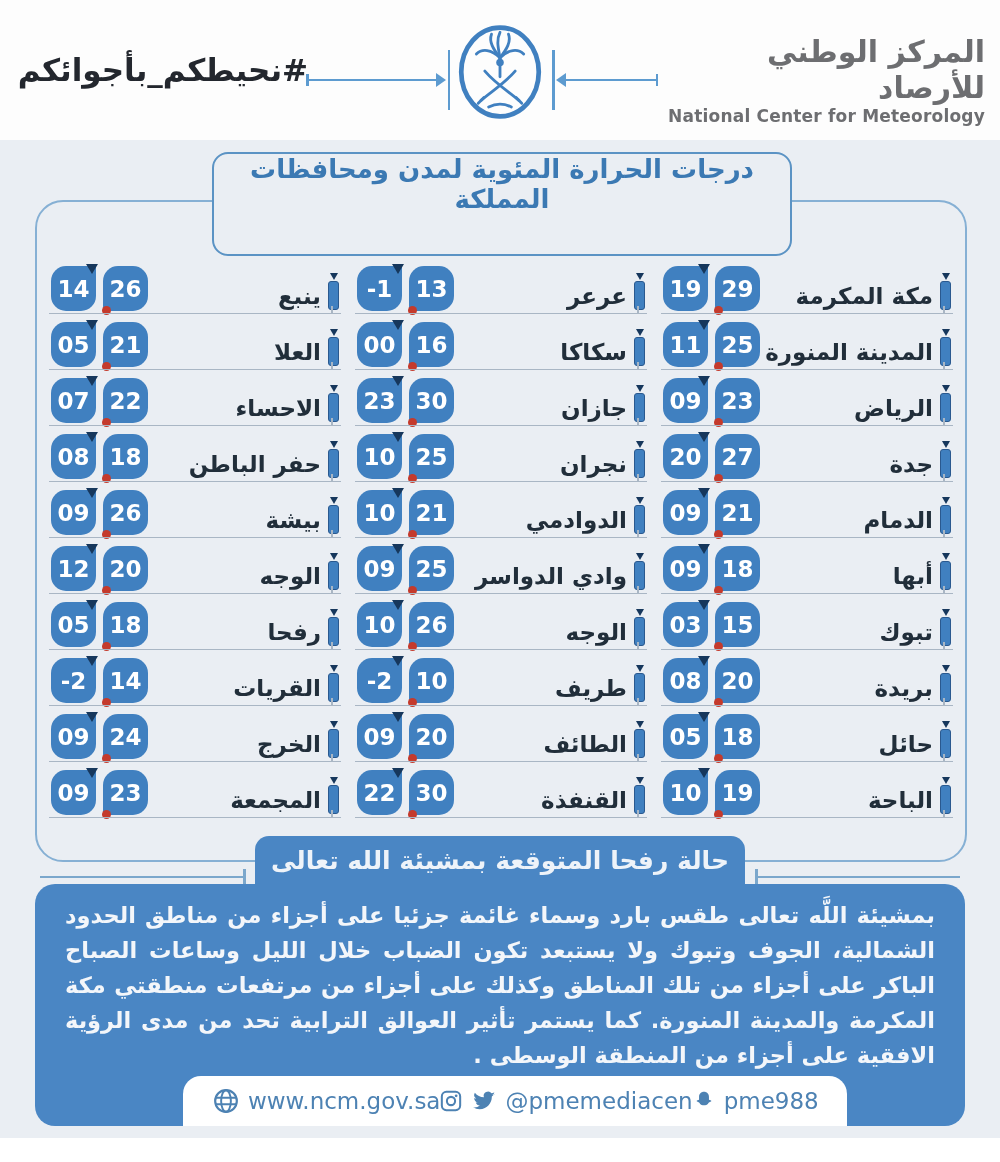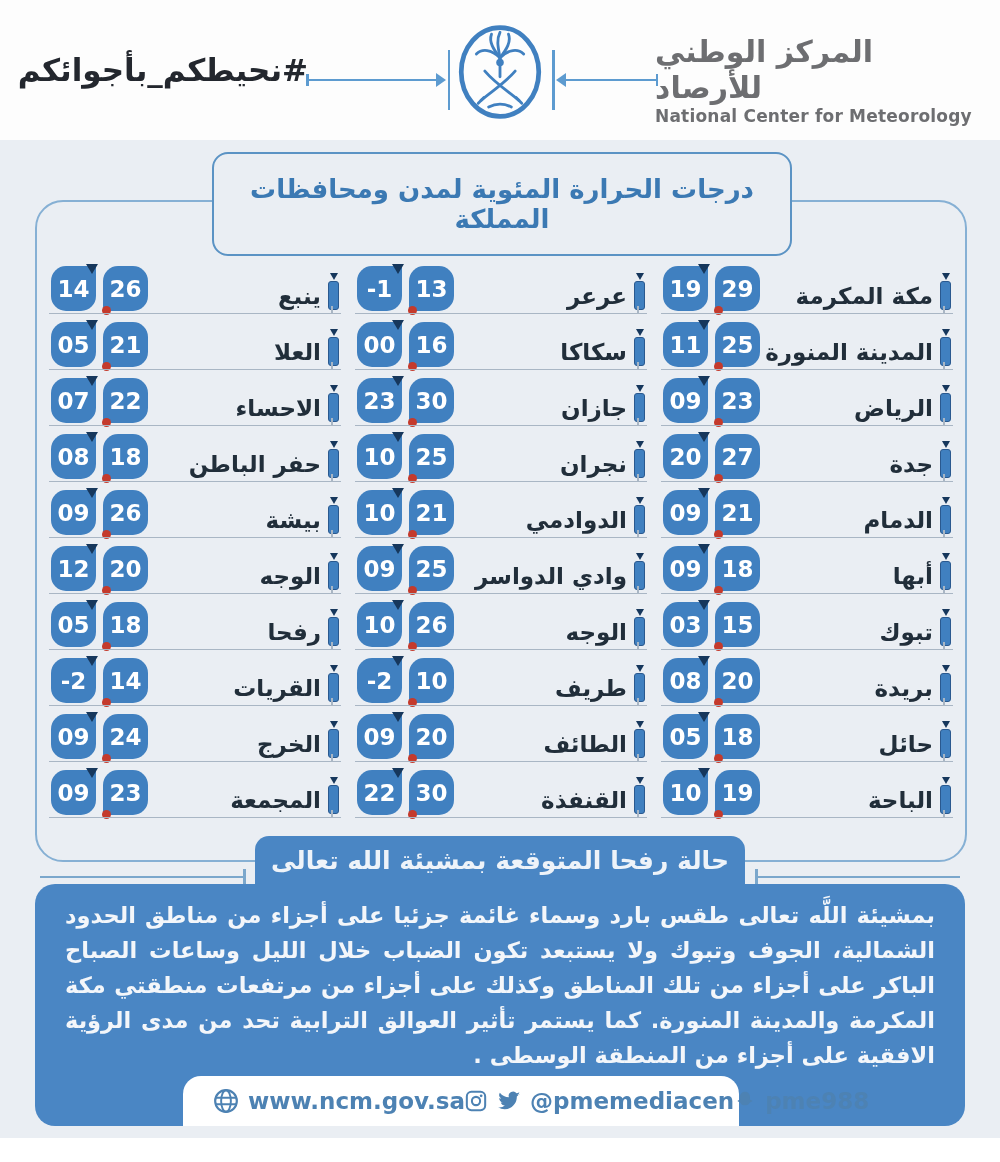--- a/index.html
+++ b/index.html
@@ -4,21 +4,21 @@
 <style>
   html,body{margin:0;padding:0;}
   body{font-family:"DejaVu Sans","Liberation Sans",sans-serif;background:#ffffff;}
   .page{position:relative;width:1000px;height:1162px;background:#ffffff;overflow:hidden;}
   .panel-bg{position:absolute;left:0;top:140px;width:1000px;height:998px;background:#eaeef3;}
 
   
   .header{position:absolute;left:0;top:0;width:1000px;height:140px;background:#fdfdfd;padding-left:13px;}
   .hashtag{position:absolute;left:28px;top:52px;width:280px;text-align:center;
            font-size:31px;font-weight:bold;color:#23272e;direction:rtl;}
-  .org{position:absolute;right:28px;top:34px;width:330px;text-align:left;color:#6d6e71;direction:rtl;}
+  .org{position:absolute;right:28px;top:34px;width:330px;text-align:right;color:#6d6e71;direction:rtl;}
   .org .ar{font-size:30px;font-weight:bold;line-height:1.2;}
   .org .en{font-size:17px;font-weight:bold;letter-spacing:.2px;direction:ltr;}
   .logo{position:absolute;left:452px;top:20px;width:96px;height:104px;}
   .conn{position:absolute;top:50px;height:60px;}
   .conn .vbar{position:absolute;top:0;width:2.5px;height:60px;background:#5d9bd0;}
   .conn .hline{position:absolute;top:29px;height:2px;background:#5d9bd0;}
   .conn .tri{position:absolute;top:23px;width:0;height:0;border-top:7px solid transparent;border-bottom:7px solid transparent;}
   .conn .cap{position:absolute;top:24px;width:2.5px;height:12px;background:#5d9bd0;}
   .conn-left{left:306px;width:144px;}
   .conn-left .vbar{right:0;}
@@ -27,21 +27,21 @@
   .conn-left .cap{left:0;}
   .conn-right{left:552px;width:106px;}
   .conn-right .vbar{left:0;}
   .conn-right .tri{left:4px;border-right:10px solid #5d9bd0;}
   .conn-right .hline{left:12px;right:2px;}
   .conn-right .cap{right:0;}
 
   
   .title-box{position:absolute;left:212px;top:152px;width:576px;height:100px;z-index:3;
              background:#eaeef3;border:2.5px solid #5b93c4;border-radius:16px;
-             display:flex;flex-direction:column;justify-content:center;gap:3px;
+             display:flex;flex-direction:row;justify-content:flex-end;gap:3px;
              direction:rtl;text-align:center;color:#3b79b3;font-weight:bold;}
   .title-box .t1{font-size:26px;}
   .title-box .t2{font-size:26px;}
   .card{position:absolute;left:35px;top:200px;width:928px;height:658px;z-index:1;
         border:2px solid #86b0d4;border-radius:28px;}
   .rows{position:absolute;left:12px;right:12px;top:62px;bottom:36px;
         display:grid;grid-template-columns:1fr 1fr 1fr;column-gap:14px;direction:rtl;}
   .col{display:flex;flex-direction:column;}
   .row{position:relative;flex:1;display:flex;align-items:flex-end;padding:0 2px 9px 2px;}
   .row::after{content:"";position:absolute;left:0;right:0;bottom:6px;height:1.5px;background:#a9b6c4;}
@@ -69,23 +69,23 @@
   .fc-bar.l{left:243px;}
   .fc-bar.r{left:755px;}
   .fc-tab{position:absolute;left:255px;top:836px;width:490px;height:52px;z-index:2;
           background:#4a86c4;border-radius:14px 14px 0 0;color:#eef3f9;
           font-size:25px;font-weight:bold;text-align:center;line-height:50px;direction:rtl;}
   .fc-box{position:absolute;left:35px;top:884px;width:930px;height:242px;z-index:1;
           background:#4a86c4;border-radius:20px;}
   .fc-text{position:absolute;left:30px;right:30px;top:14px;direction:rtl;
            color:#f3f6fa;font-size:22.5px;font-weight:bold;line-height:1.56;
            text-align:justify;text-align-last:right;}
-  .fc-footer{position:absolute;left:148px;bottom:0;width:556px;height:50px;background:#ffffff;
+  .fc-footer{position:absolute;left:148px;bottom:0;width:664px;height:50px;background:#ffffff;
              border-radius:18px 18px 0 0;display:flex;align-items:center;justify-content:space-between;
-             padding:0 30px;box-sizing:border-box;color:#4d82b3;font-size:23px;font-weight:bold;}
+             padding:0 30px;box-sizing:border-box;color:#4d82b3;font-size:23px;font-weight:normal;}
   .fgrp{display:flex;align-items:center;gap:9px;}
   .fgrp svg{display:block;}
 </style>
 </head>
 <body>
 
 <div class="page">
   <div class="panel-bg"></div>
 
   <div class="header">

